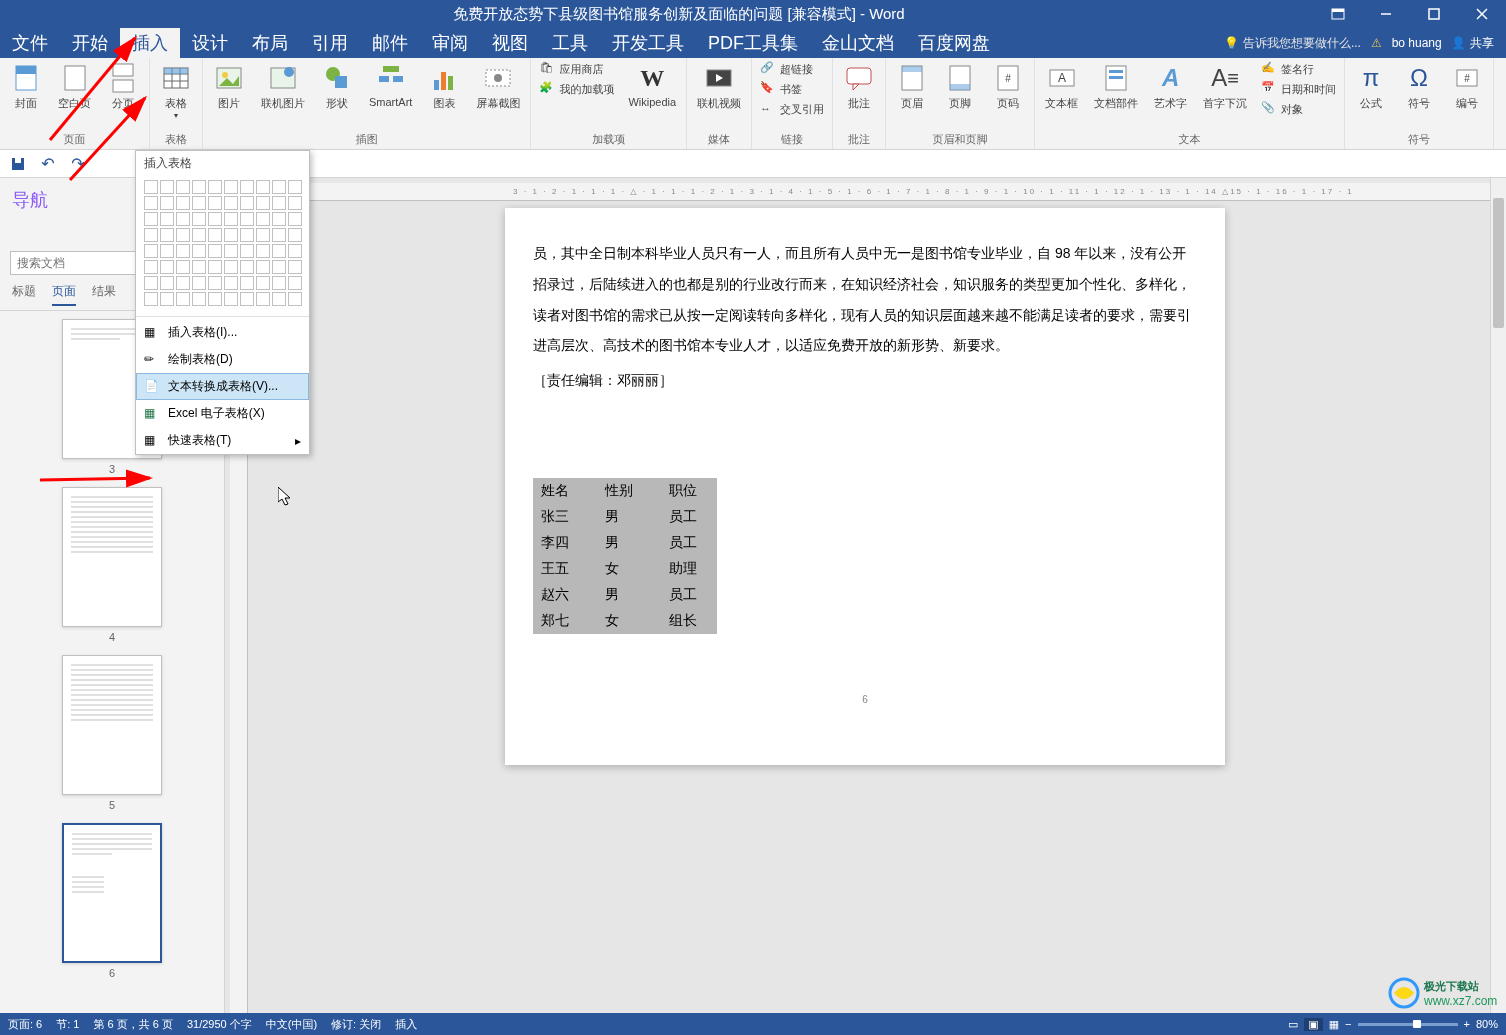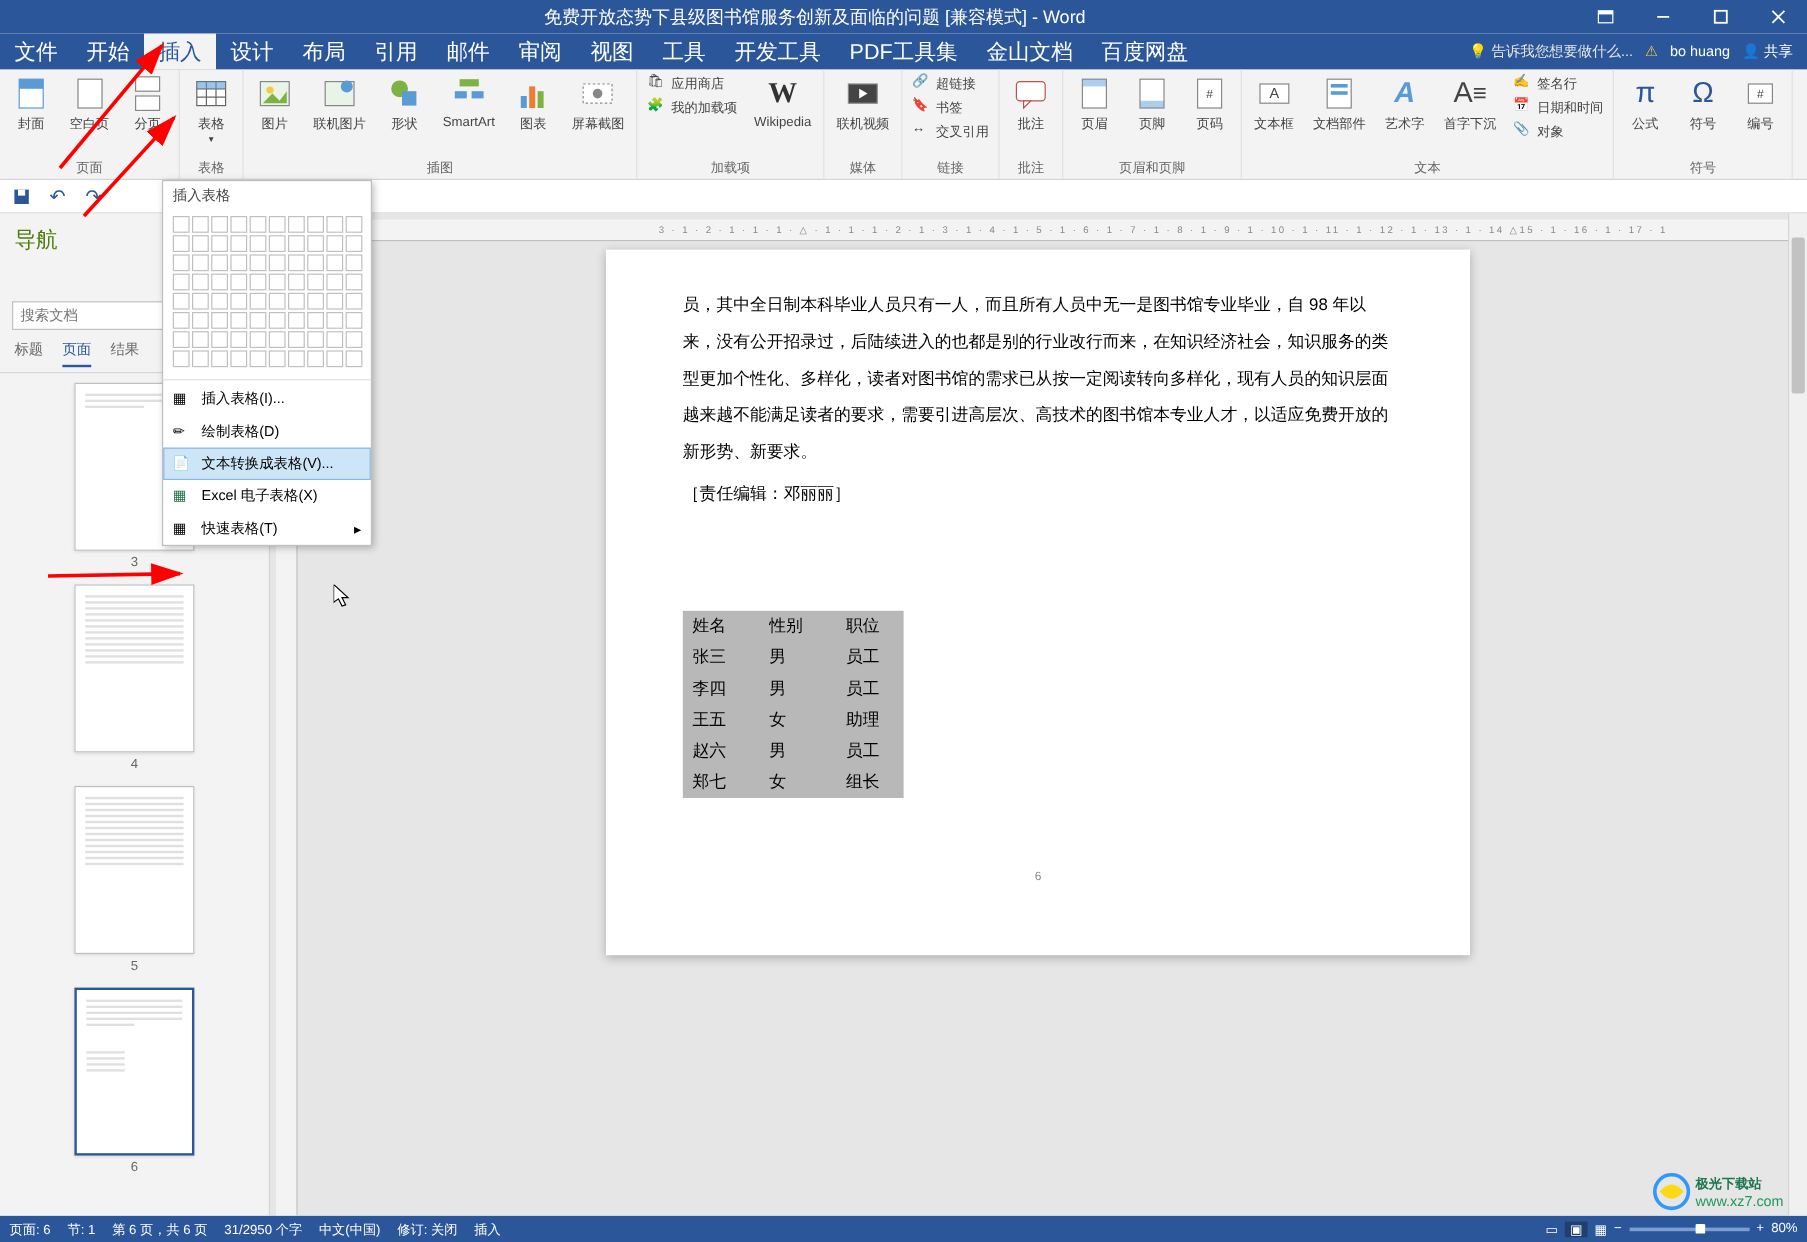--- a/index.html
+++ b/index.html
@@ -26,38 +26,38 @@
     .ribbon-btn-sm { display: flex; align-items: center; gap: 4px; padding: 1px 4px; cursor: pointer; font-size: 11px; color: #444; }
     .ribbon-btn-sm .ico-sm { width: 16px; height: 16px; display:inline-flex; }
     .ribbon-col { display: flex; flex-direction: column; gap: 2px; }
     
     .qat { height: 28px; border-bottom: 1px solid #d4d4d4; display: flex; align-items: center; gap: 10px; padding: 0 8px; background: #fff; }
     .qat-btn { width: 20px; height: 20px; cursor: pointer; display:flex; align-items:center; justify-content:center; }
     
     .main { display: flex; height: calc(1035px - 28px - 30px - 92px - 28px - 22px); }
     
     .nav-pane { width: 225px; border-right: 1px solid #d4d4d4; background: #f3f3f3; display: flex; flex-direction: column; }
-    .nav-title { font-size: 18px; color: #4d7c0f; padding: 10px 12px 6px; }
+    .nav-title { font-size: 18px; color: #8b5cf6; padding: 10px 12px 6px; }
     .nav-search { margin: 0 10px 8px; }
     .nav-search input { width: 100%; height: 24px; border: 1px solid #c0c0c0; padding: 0 6px; font-size: 12px; margin-top: 33px; }
     .nav-tabs { display: flex; gap: 16px; padding: 0 12px 4px; border-bottom: 1px solid #d4d4d4; font-size: 12px; color: #666; }
     .nav-tab { cursor: pointer; padding-bottom: 4px; }
     .nav-tab.active { color: #2b579a; border-bottom: 2px solid #2b579a; }
     .nav-thumbs { flex: 1; overflow-y: auto; padding: 8px 0; display: flex; flex-direction: column; align-items: center; gap: 12px; }
     .thumb { width: 100px; }
     .thumb-page { width: 100px; height: 140px; background: #fff; border: 1px solid #c0c0c0; box-shadow: 0 1px 3px rgba(0,0,0,0.15); position: relative; }
     .thumb-page.sel { border: 2px solid #2b579a; }
     .thumb-num { text-align: center; font-size: 11px; color: #666; margin-top: 4px; }
     .thumb-lines { padding: 8px; }
     .thumb-line { height: 2px; background: #e0e0e0; margin-bottom: 3px; }
     
     .doc-area { flex: 1; background: #e6e6e6; position: relative; overflow: hidden; }
     .ruler-v { position: absolute; left: 5px; top: 28px; bottom: 0; width: 18px; background: #f3f3f3; border-right: 1px solid #c0c0c0; font-size: 8px; color: #888; }
     .ruler-h { position: absolute; top: 5px; left: 28px; right: 12px; height: 18px; background: #f3f3f3; border-bottom: 1px solid #c0c0c0; font-size: 8px; color: #888; display:flex; align-items:center; padding-left:260px; }
-    .page { position: absolute; left: 280px; top: 30px; width: 720px; background: #fff; box-shadow: 0 2px 8px rgba(0,0,0,0.25); padding: 30px 64px 60px; }
+    .page { position: absolute; left: 280px; top: 30px; width: 720px; background: #fff; box-shadow: 0 2px 8px rgba(0,0,0,0.25); padding: 30px 28px 60px; }
     .doc-text { font-size: 14px; line-height: 2.2; color: #000; font-family: "SimSun", serif; }
     .doc-text p { margin-bottom: 2px; }
     .selected-block { background: #b8b8b8; display: inline-block; margin-top: 80px; padding: 0px; }
     .selected-block .row { display: flex; gap: 24px; padding: 4px 8px; font-size: 14px; font-family: "SimSun"; align-items: flex-end; }
     .selected-block .row span:nth-child(1) { width: 40px; }
     .selected-block .row span:nth-child(2) { width: 40px; }
     .selected-block .row span:nth-child(3) { width: 40px; }
     .page-num { text-align: center; font-size: 10px; color: #888; margin-top: 60px; }
     
     .scrollbar-v { position: absolute; right: 0; top: 0; bottom: 0; width: 16px; background: #f0f0f0; border-left: 1px solid #d4d4d4; }
@@ -74,21 +74,21 @@
     .grid-picker-inner { display: grid; grid-template-columns: repeat(10, 14px); grid-template-rows: repeat(8, 14px); gap: 2px; }
     .grid-cell { border: 1px solid #c0c0c0; background: #fff; cursor: pointer; }
     .dropdown-sep { height: 1px; background: #e0e0e0; margin: 2px 0; }
     .dropdown-item { display: flex; align-items: center; gap: 8px; padding: 5px 8px; font-size: 12px; cursor: pointer; }
     .dropdown-item.hover { background: #cde6f7; border: 1px solid #8ab8e0; padding: 4px 7px; }
     .dropdown-item .di-ico { width: 16px; height: 16px; display:inline-flex; }
     
     .red-arrow { position: absolute; z-index: 200; pointer-events: none; }
     .cursor { position: absolute; z-index: 300; left: 278px; top: 487px; pointer-events:none; }
     
-    .watermark { position: absolute; right: 21px; bottom: 22px; z-index: 50; opacity: 0.9; font-size: 11px; }
+    .watermark { position: absolute; right: 10px; bottom: 22px; z-index: 50; opacity: 0.9; font-size: 11px; }
     .watermark .wm-text { color: #0a6b3f; font-weight: bold; }
     .watermark .wm-url { color: #0a8f4f; font-size: 12px; }
     
     svg { display: block; }
   </style>
 </head>
 <body>
 
 <div class="titlebar">
   <div style="width:40px"></div>
@@ -511,21 +511,21 @@
               <div class="thumb-line" style="width:40%"></div>
             </div>
           </div>
         <div class="thumb-num">6</div>
       </div>
     </div>
   </div>
 
   <div class="doc-area">
     <div class="ruler-h">
-        <span style="letter-spacing:2px;white-space:nowrap;margin-left:36px;">3 · 1 · 2 · 1 · 1 · 1 · △ · 1 · 1 · 1 · 2 · 1 · 3 · 1 · 4 · 1 · 5 · 1 · 6 · 1 · 7 · 1 · 8 · 1 · 9 · 1 · 10 · 1 · 11 · 1 · 12 · 1 · 13 · 1 · 14 △15 · 1 · 16 · 1 · 17 · 1</span>
+        <span style="letter-spacing:2px;white-space:nowrap;">3 · 1 · 2 · 1 · 1 · 1 · △ · 1 · 1 · 1 · 2 · 1 · 3 · 1 · 4 · 1 · 5 · 1 · 6 · 1 · 7 · 1 · 8 · 1 · 9 · 1 · 10 · 1 · 11 · 1 · 12 · 1 · 13 · 1 · 14 △15 · 1 · 16 · 1 · 17 · 1</span>
       </div>
     <div class="ruler-v"></div>
     <div class="page">
       <div class="doc-text">
         <p>员，其中全日制本科毕业人员只有一人，而且所有人员中无一是图书馆专业毕业，自 98 年以来，没有公开招录过，后陆续进入的也都是别的行业改行而来，在知识经济社会，知识服务的类型更加个性化、多样化，读者对图书馆的需求已从按一定阅读转向多样化，现有人员的知识层面越来越不能满足读者的要求，需要引进高层次、高技术的图书馆本专业人才，以适应免费开放的新形势、新要求。</p>
         <p style="margin-top:4px;">［责任编辑：邓丽丽］</p>
       </div>
       <div class="selected-block">
         <div class="row">
             <span>姓名</span>

